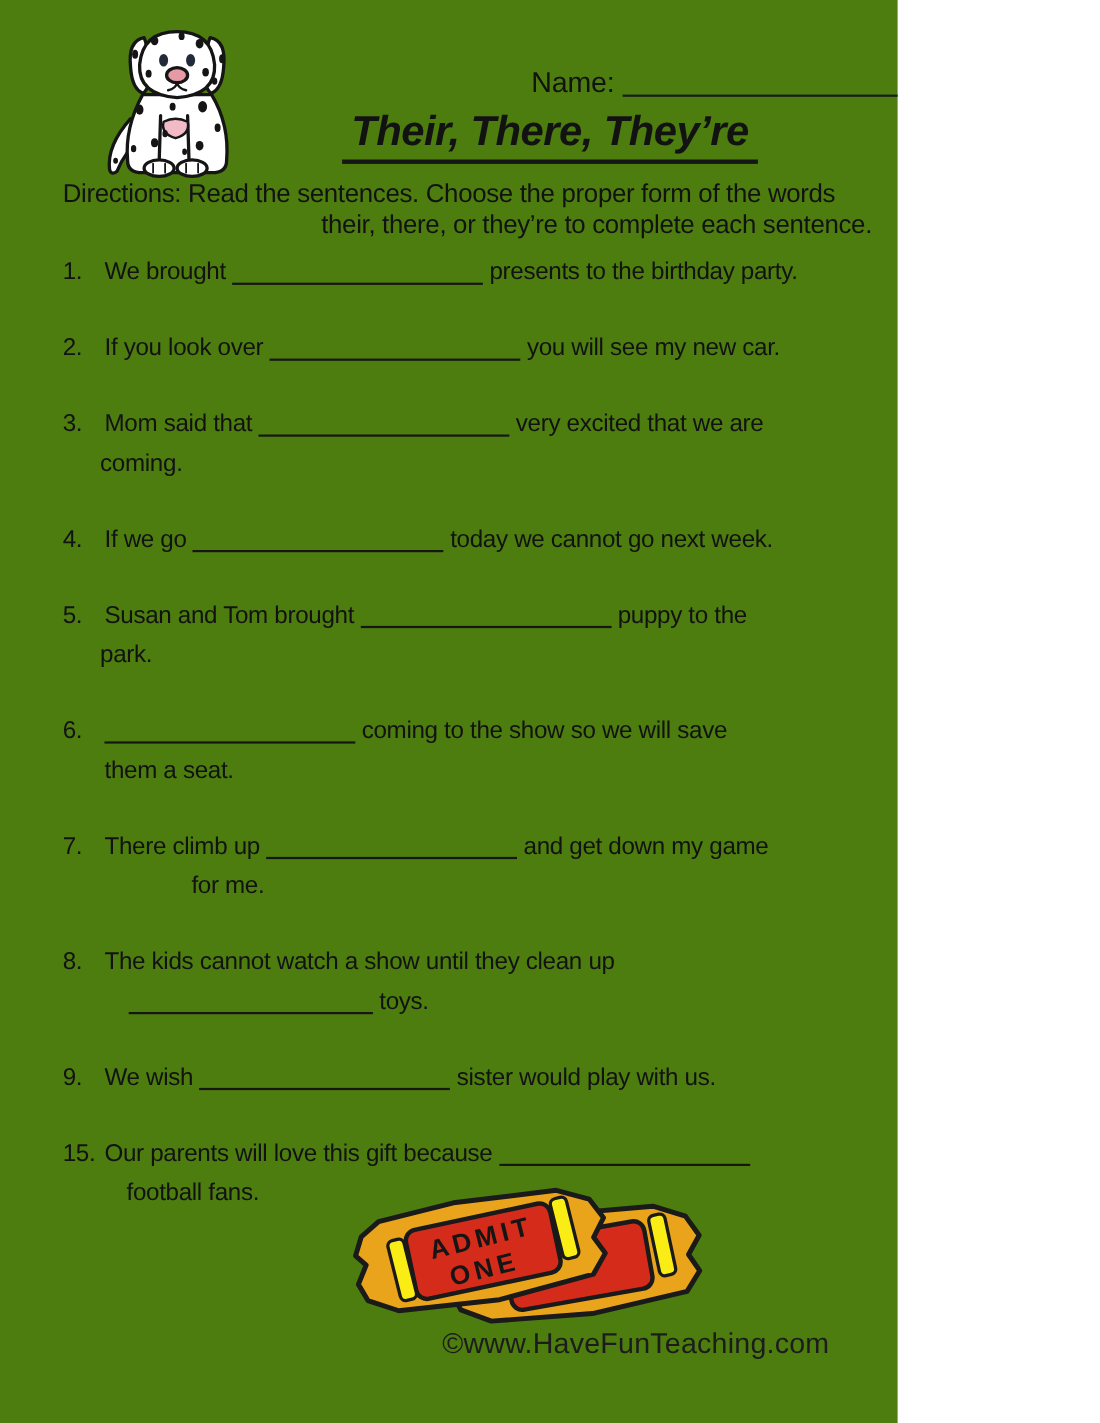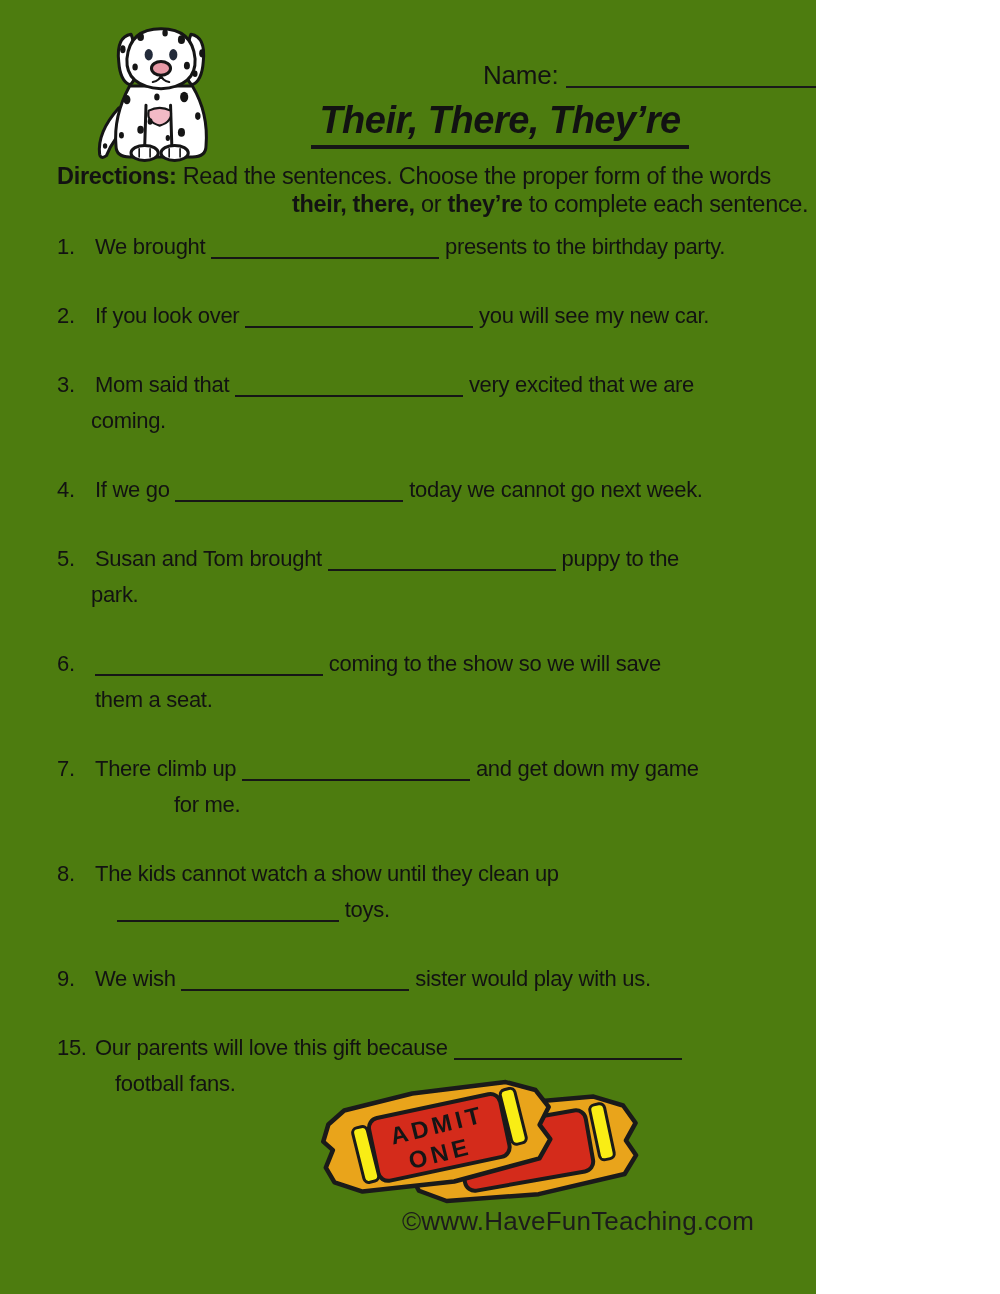--- a/index.html
+++ b/index.html
@@ -9,21 +9,21 @@
   }
   
   .dog-wrap { position:absolute; left:86px; top:26px; width:150px; height:142px; }
   .name-row { position:absolute; left:483px; top:56px; font-size:26px; letter-spacing:-0.2px; white-space:nowrap; }
   .name-blank { display:inline-block; width:390px; height:1em; border-bottom:2.5px solid #1a1a1a; position:relative; top:4px; margin-left:7px; }
   .title-wrap { position:absolute; left:0; top:99px; width:1000px; text-align:center;font-style:italic; }
   .title { display:inline-block; font-size:38px; font-weight:bold; letter-spacing:-0.5px;
            border-bottom:4px solid #161616; padding:0 8px 3px 8px; }
   .directions { position:absolute; left:57px; top:162px; width:900px; font-size:23.5px; line-height:28px; letter-spacing:-0.3px; }
   .directions .l2 { margin-left:235px; }
-  .bold { font-weight:bold; }
+  .bold { font-weight:normal; }
   
   .sentences { position:absolute; left:57px; top:229px; width:890px; font-size:22px; line-height:36px; letter-spacing:-0.3px; }
   .sentence { margin-bottom:33px; }
   .num { display:inline-block; min-width:30px; margin-right:8px; }
   .blank { display:inline-block; width:228px; height:1em; border-bottom:2.5px solid #161616; position:relative; top:5px; }
   .blank.short { width:222px; }
   .l2 { display:block; }
   
   .ticket-wrap { position:absolute; left:312px; top:1072px; width:330px; height:142px; }
   .copyright { position:absolute; right:62px; top:1206px; font-size:26px; letter-spacing:0.2px; color:#1c1c1c; }

